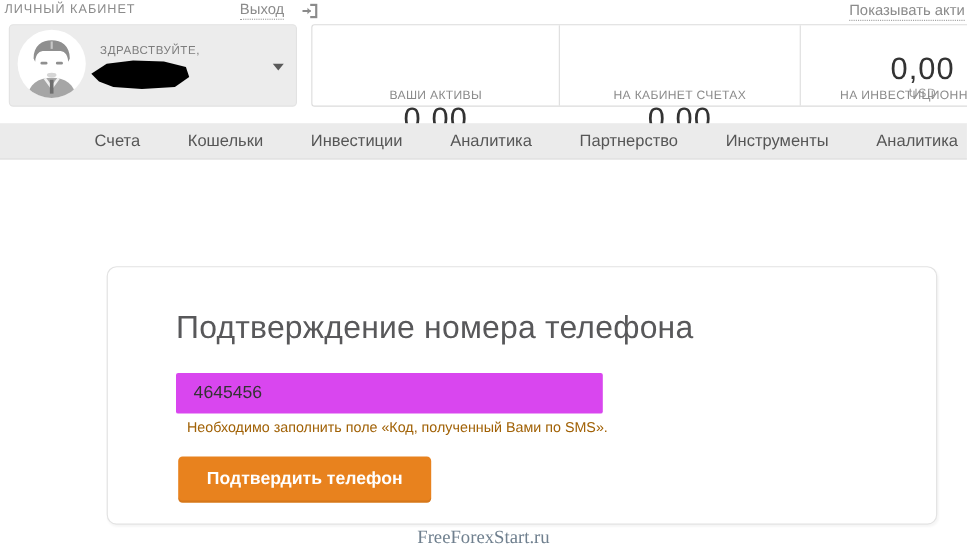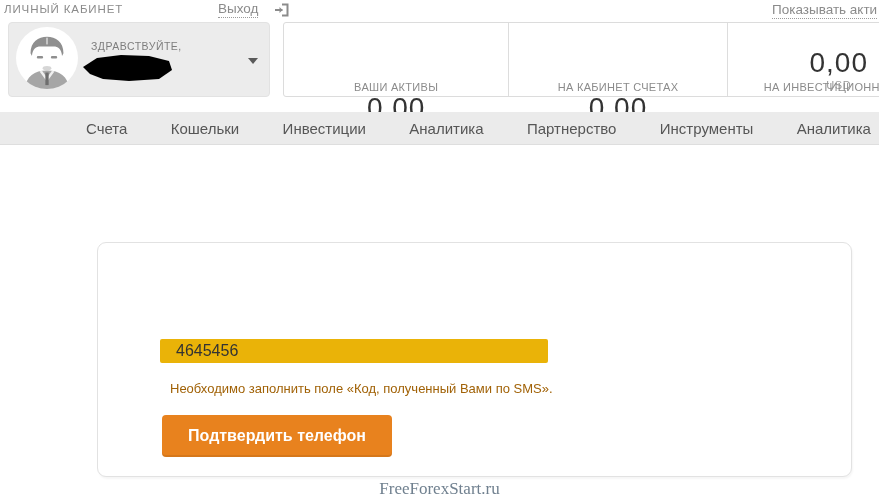--- a/index.html
+++ b/index.html
@@ -72,22 +72,22 @@
   .card {
     position:absolute; left:97px; top:242px; width:755px; height:235px;
     background:#fff; border:1px solid #e2e2e2; border-radius:9px;
     box-shadow:1px 2px 2px rgba(0,0,0,.04);
   }
   .card-title {
     position:absolute; left:62px; top:39px;
     font-size:29px; font-weight:400; letter-spacing:.2px; color:#58585a;
   }
   .code-input {
-    position:absolute; left:62px; top:96px; width:388px; height:24px;
-    background:#eab308; border:none; border-radius:2px; outline:none;
+    position:absolute; left:62px; top:96px; width:388px; height:37px;
+    background:#d946ef; border:none; border-radius:2px; outline:none;
     padding:11px 16px; font-size:16px; color:#333;
     font-family:"Liberation Sans", sans-serif;
   }
   .error-text {
     position:absolute; left:72px; top:138px;
     font-size:13px; color:#a16207;
   }
   .submit-btn {
     position:absolute; left:64px; top:172px; width:230px; height:42px;
     background:#e8821e; border:none; border-radius:4px; cursor:pointer;
@@ -163,18 +163,19 @@
   <a>Счета</a>
   <a>Кошельки</a>
   <a>Инвестиции</a>
   <a>Аналитика</a>
   <a>Партнерство</a>
   <a>Инструменты</a>
   <a>Аналитика</a>
 </nav>
 
 <div class="card">
+  <h1 class="card-title">Подтверждение номера телефона</h1>
   <input class="code-input" type="text" value="4645456" style="">
   <div class="error-text">Необходимо заполнить поле «Код, полученный Вами по SMS».</div>
   <button class="submit-btn">Подтвердить телефон</button>
 </div>
 
 <div class="watermark">FreeForexStart.ru</div>
 
 </body></html>

